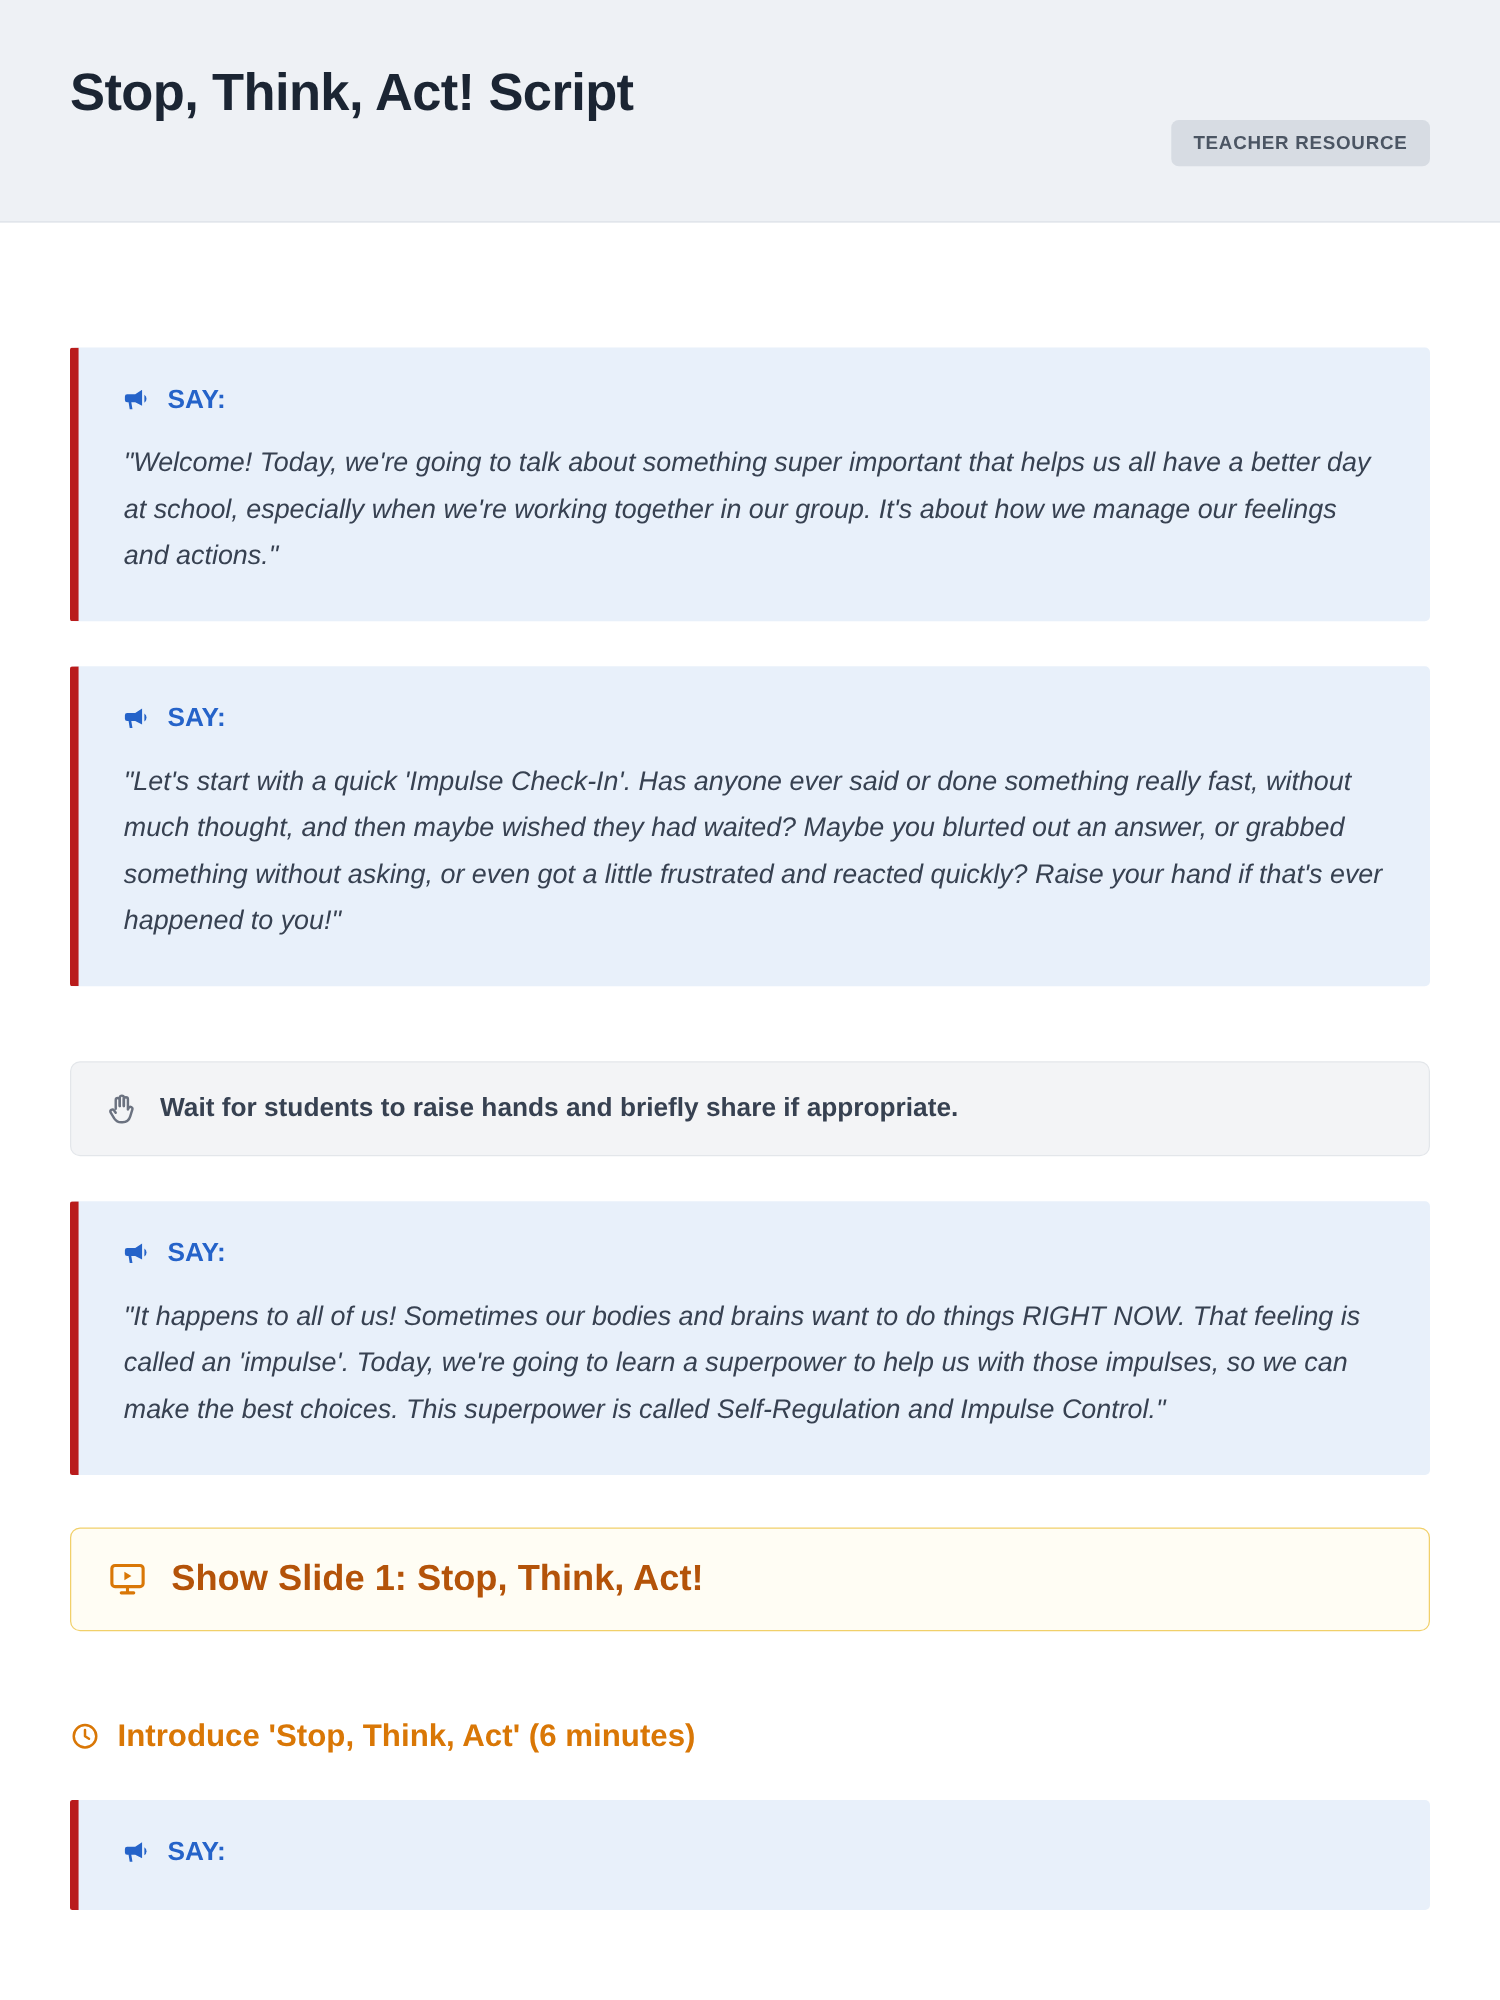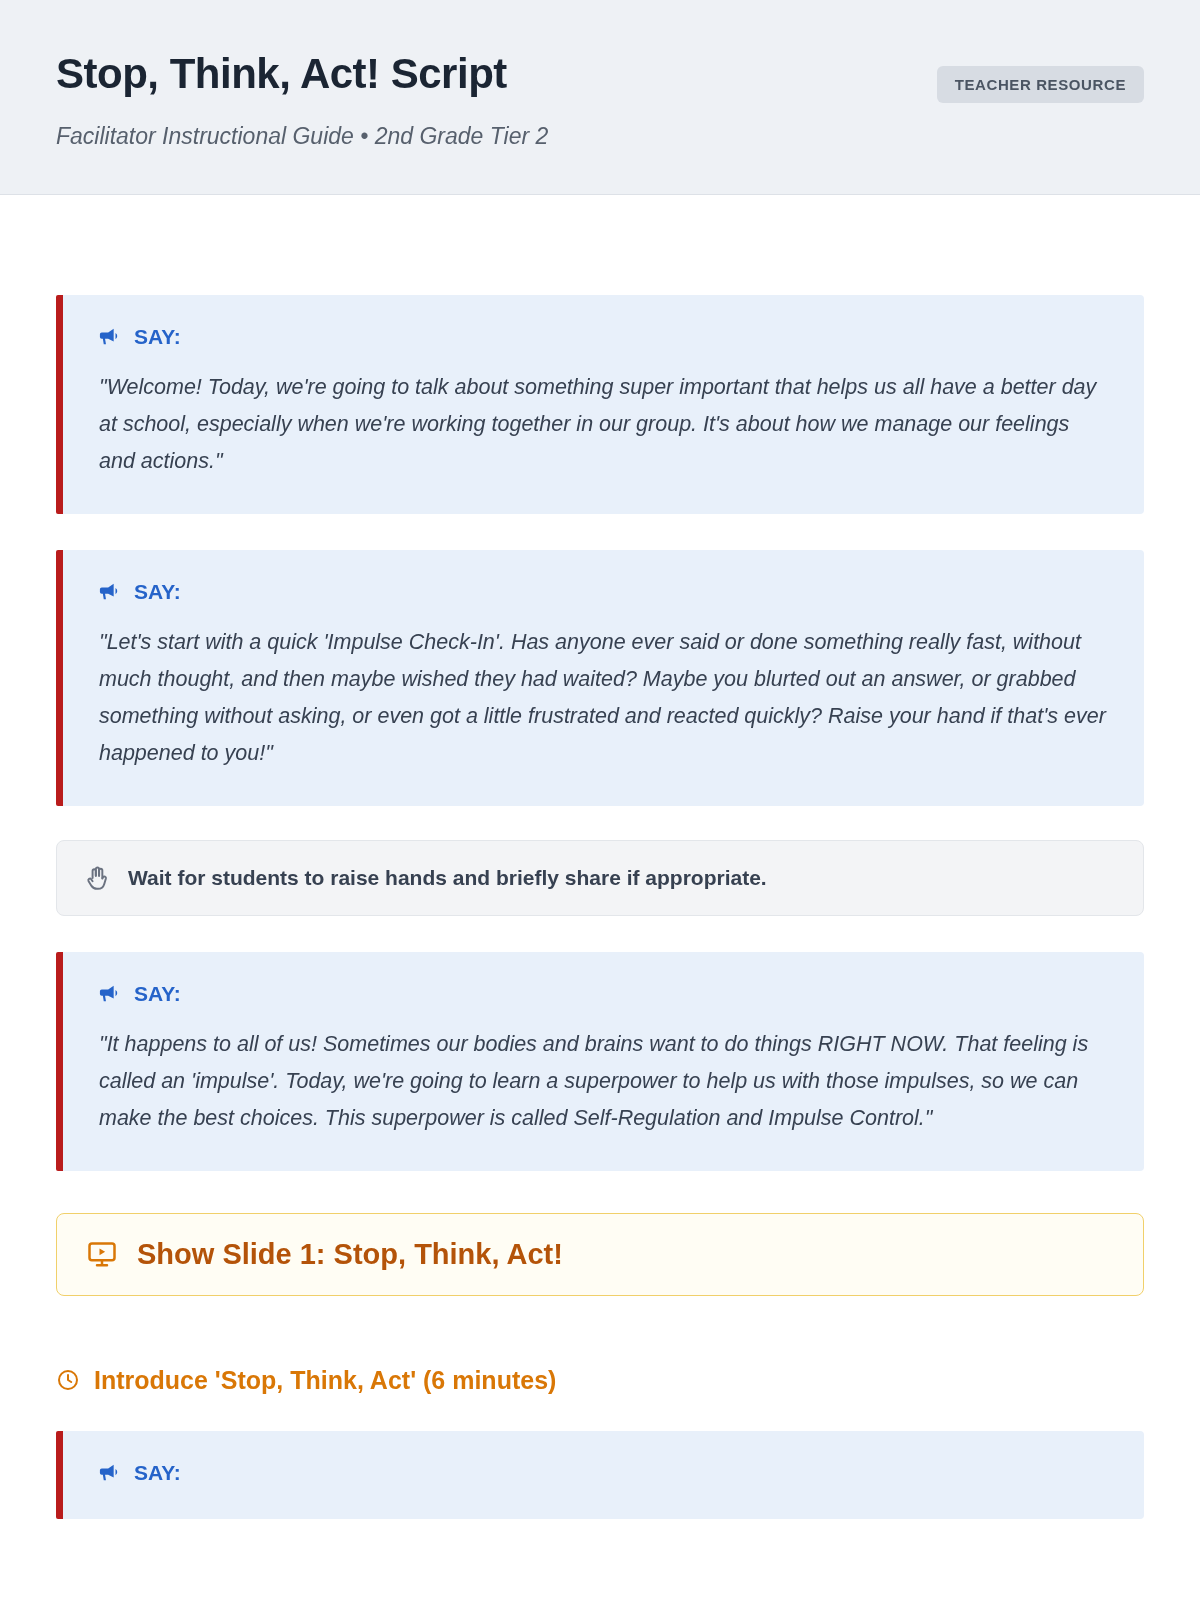--- a/index.html
+++ b/index.html
@@ -28,21 +28,21 @@
     letter-spacing: -0.5px;
   }
   .badge {
     background: #d7dce3;
     color: #4b5563;
     font-weight: 700;
     font-size: 15px;
     letter-spacing: 0.6px;
     padding: 10px 18px;
     border-radius: 6px;
-    margin-top: 16px;
+    margin-top: 46px;
     white-space: nowrap;
   }
   .page-subtitle {
     margin-top: 20px;
     font-size: 23px;
     font-style: italic;
     color: #57606d;
   }
 
   
@@ -81,21 +81,21 @@
   .say-text {
     margin-top: 20px;
     font-style: italic;
     font-size: 21.5px;
     line-height: 1.72;
     color: #374151;
   }
   .say-text .bold { font-weight: 400; }
 
   .note-box {
-    margin-top: 34px;
+    margin-top: 60px;
     background: #f3f4f6;
     border: 1px solid #e3e6ea;
     border-radius: 8px;
     padding: 24px 28px;
     display: flex;
     align-items: center;
     gap: 17px;
     font-size: 21px;
     font-weight: 600;
     color: #374151;
@@ -122,21 +122,20 @@
   }
 </style>
 </head>
 <body>
 
 <header class="header">
   <div class="header-row">
     <h1 class="page-title">Stop, Think, Act! Script</h1>
     <div class="badge">TEACHER RESOURCE</div>
   </div>
-  <div class="page-subtitle">Facilitator Instructional Guide • 2nd Grade Tier 2</div>
 </header>
 
 <main class="content">
 
 
   <section class="say-block">
     <div class="say-label-row">
       <span class="icon">
         <svg viewBox="0 0 24 24" fill="currentColor">
             <path d="M16 3v14l-6-3H6.6l1 6H5.2l-1-6H3a2 2 0 0 1-2-2v-3a2 2 0 0 1 2-2h7l6-4z"></path>

